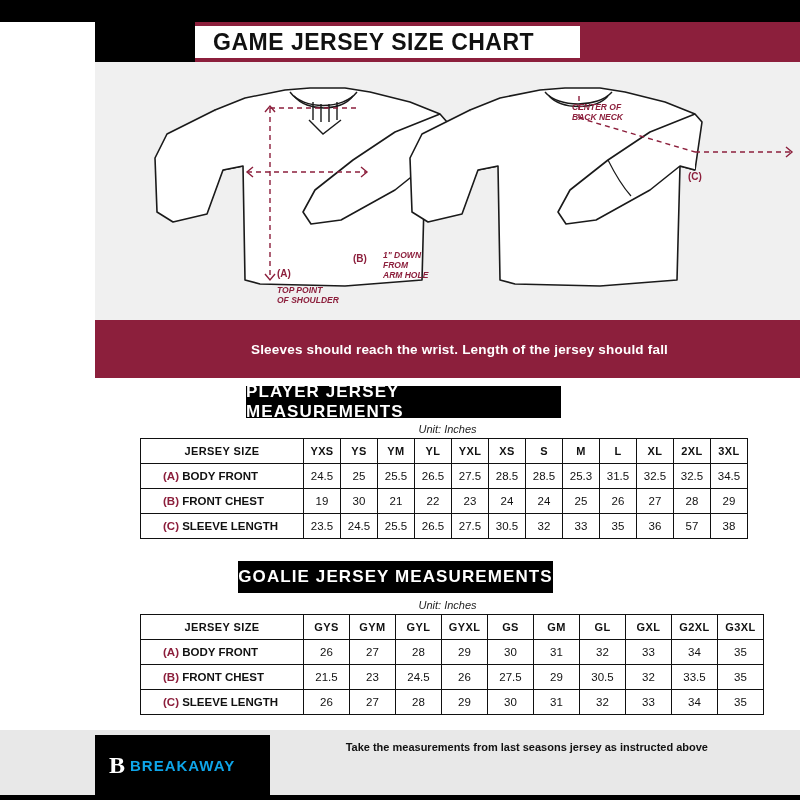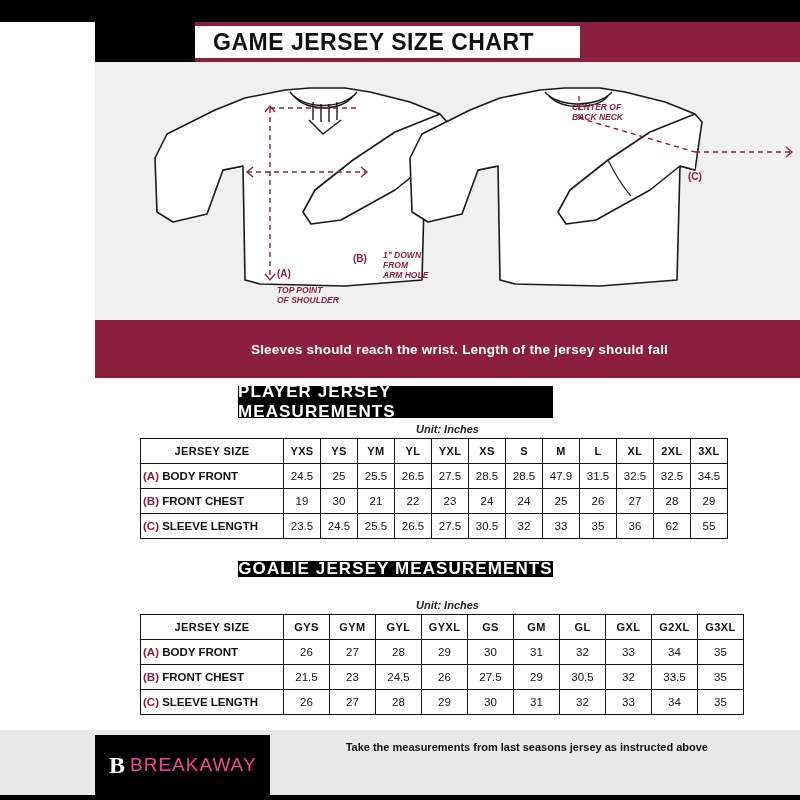--- a/index.html
+++ b/index.html
@@ -18,45 +18,45 @@
   .illus{position:absolute;left:95px;top:62px;width:705px;height:258px;background:#f0f0f0;}
   .illus svg{position:absolute;left:0;top:0;}
 
   
   .noteband{position:absolute;left:95px;top:320px;width:705px;height:58px;background:#8c1f3c;color:#fff;display:flex;align-items:center;justify-content:center;text-align:right;padding-left:12px;}
   .noteband p{margin:0;font-size:13.5px;line-height:19px;font-weight:bold;letter-spacing:.2px;}
 
   
   .sechdr{position:absolute;background:#000;color:#fff;display:flex;align-items:center;justify-content:center;}
   .sechdr span{font-family:"Liberation Sans",sans-serif;font-weight:bold;font-size:17px;letter-spacing:1.1px;}
-  #hdr-player{left:238px;top:386px;width:315px;height:32px;}
-  #hdr-goalie{left:238px;top:561px;width:315px;height:16px;}
-
-  .unit{position:absolute;width:705px;left:95px;text-align:center;font-size:11px;font-weight:bold;font-style:italic;color:#222;}
+  #hdr-player{left:246px;top:386px;width:315px;height:32px;}
+  #hdr-goalie{left:238px;top:561px;width:315px;height:32px;}
+
+  .unit{position:absolute;width:705px;left:95px;text-align:center;font-size:11px;font-weight:normal;font-style:italic;color:#222;}
   #unit1{top:423px;}
   #unit2{top:599px;}
 
   
   table{border-collapse:collapse;position:absolute;font-size:11.5px;background:#fff;}
   table td,table th{border:1px solid #111;padding:0;height:24px;text-align:center;color:#111;font-weight:normal;}
-  .rowlabel{text-align:left;padding-left:2px;font-weight:bold;font-size:11.5px;white-space:nowrap;}
+  .rowlabel{text-align:left;padding-left:22px;font-weight:bold;font-size:11.5px;white-space:nowrap;}
   .tag{color:#8c1f3c;font-weight:bold;}
   .hdrcell{font-weight:bold;font-size:11px;letter-spacing:.4px;}
   #tbl-player{left:140px;top:438px;}
   #tbl-goalie{left:140px;top:614px;}
   #tbl-player td:first-child{width:140px;}
   #tbl-goalie td:first-child{width:140px;}
   #tbl-player td{width:36px;}
   #tbl-goalie td{width:45px;}
 
   
   .footer{position:absolute;left:0;top:730px;width:800px;height:70px;background:#e8e8e8;}
   .footer-black{position:absolute;left:95px;top:735px;width:175px;height:60px;background:#000;display:flex;align-items:center;gap:6px;padding-left:14px;box-sizing:border-box;}
   .footer-logo{color:#fff;font-family:"Liberation Serif",serif;font-weight:bold;font-size:24px;letter-spacing:-1px;}
-  .footer-word{color:#ec4899;font-size:19px;letter-spacing:1px;font-weight:normal;}
+  .footer-word{color:#0ea5e9;font-size:15px;letter-spacing:1px;font-weight:bold;}
   .footer-text{position:absolute;left:278px;top:740px;width:430px;font-size:11px;line-height:14.5px;font-weight:bold;color:#111;text-align:right;}
   .botbar{position:absolute;left:0;top:795px;width:800px;height:5px;background:#000;}
 </style>
 </head>
 <body>
 
 <div class="page">
 
   <div class="topbar"></div>
   <div class="topstripe"></div>
@@ -166,21 +166,21 @@
       </tr>
       <tr>
         <td class="rowlabel"><span class="tag">(A)</span> <span>BODY FRONT</span></td>
         <td>24.5</td>
         <td>25</td>
         <td>25.5</td>
         <td>26.5</td>
         <td>27.5</td>
         <td>28.5</td>
         <td>28.5</td>
-        <td>47.9</td>
+        <td>25.3</td>
         <td>31.5</td>
         <td>32.5</td>
         <td>32.5</td>
         <td>34.5</td>
       </tr>
       <tr>
         <td class="rowlabel"><span class="tag">(B)</span> <span>FRONT CHEST</span></td>
         <td>19</td>
         <td>30</td>
         <td>21</td>
@@ -199,22 +199,22 @@
         <td>23.5</td>
         <td>24.5</td>
         <td>25.5</td>
         <td>26.5</td>
         <td>27.5</td>
         <td>30.5</td>
         <td>32</td>
         <td>33</td>
         <td>35</td>
         <td>36</td>
-        <td>62</td>
-        <td>55</td>
+        <td>57</td>
+        <td>38</td>
       </tr>
     </tbody>
   </table>
 
   <div class="sechdr" id="hdr-goalie">
     <span>GOALIE JERSEY MEASUREMENTS</span>
   </div>
   <div class="unit" id="unit2">Unit: Inches</div>
 
   <table id="tbl-goalie">

